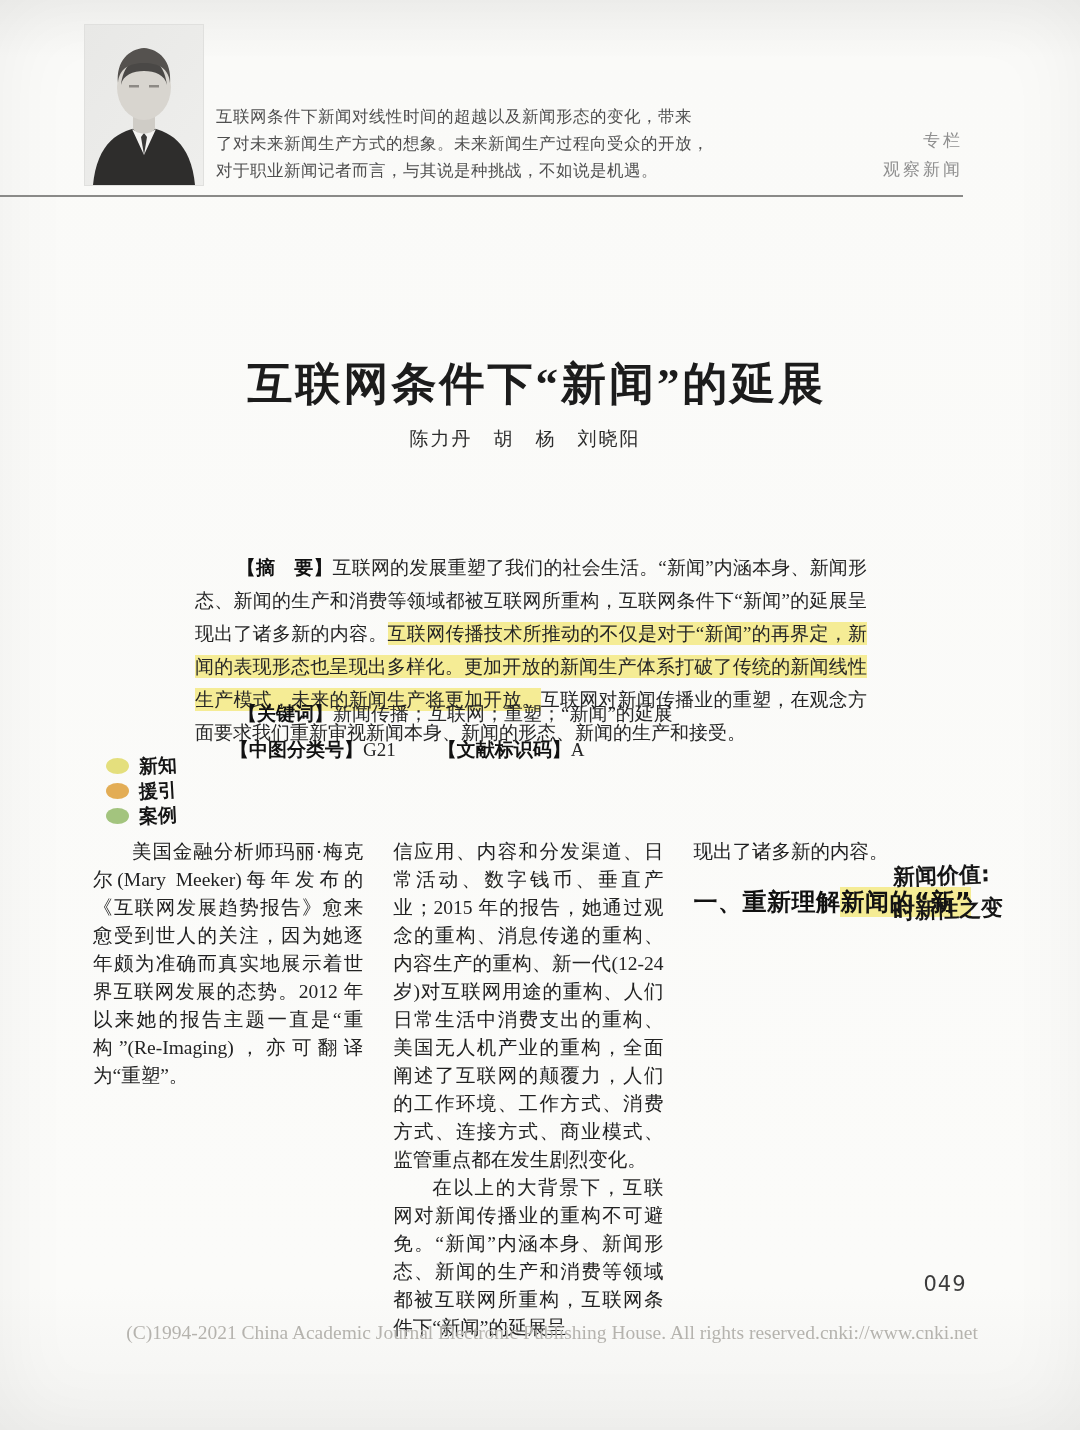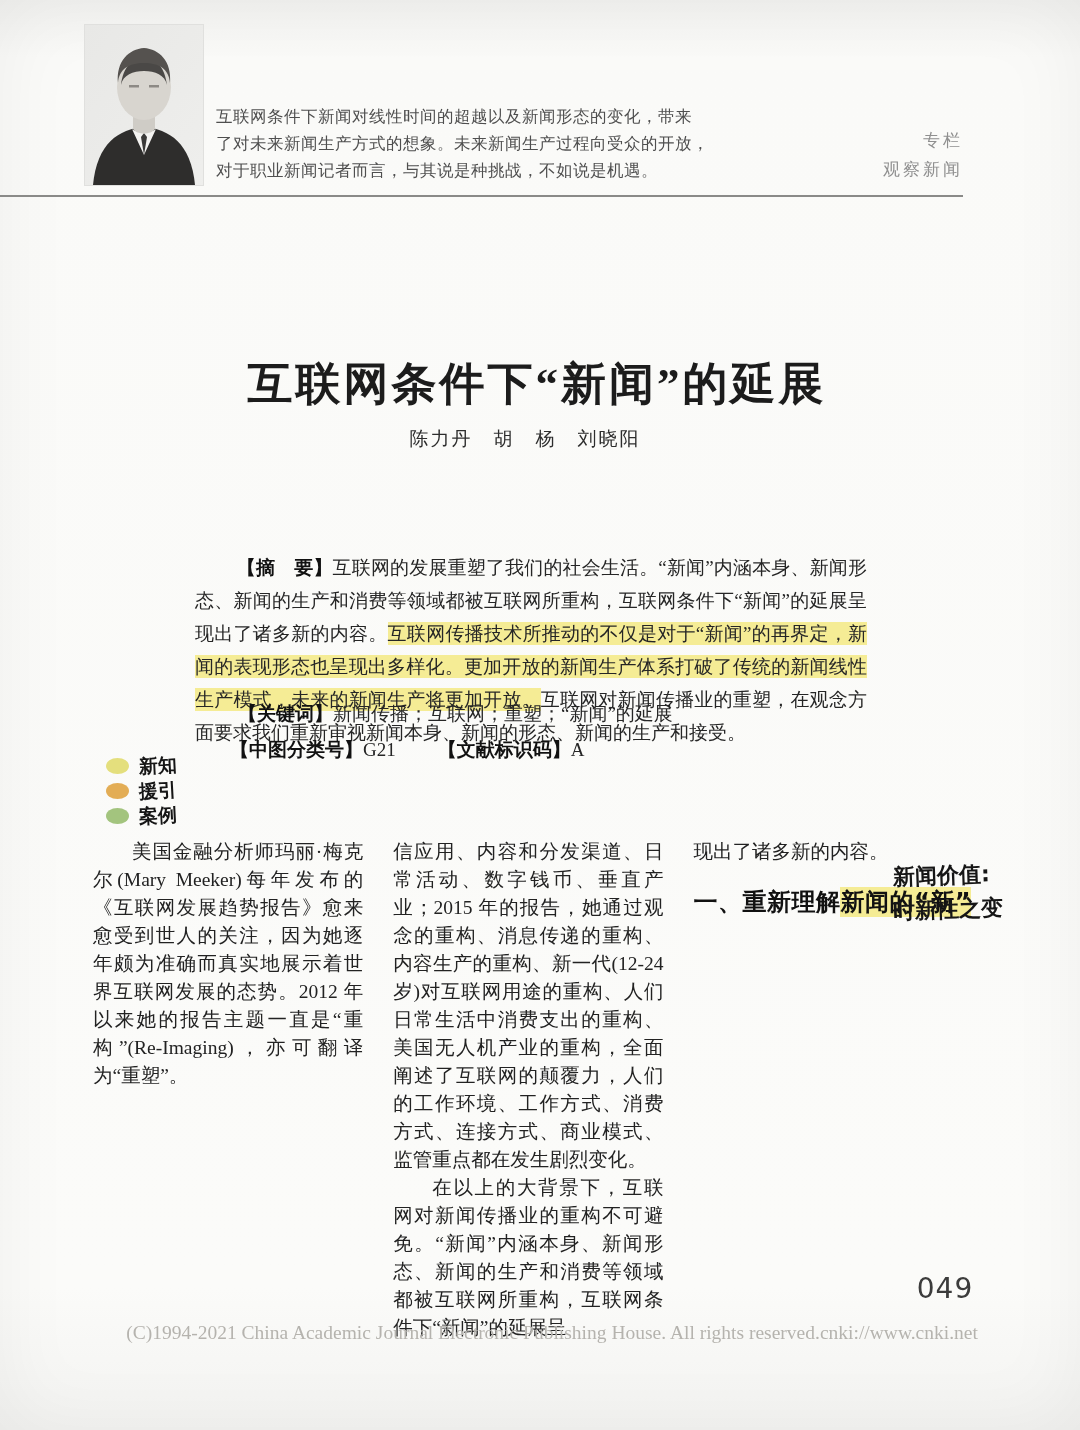--- a/index.html
+++ b/index.html
@@ -42,21 +42,21 @@
   
   .columns{position:absolute;left:85px;top:838px;width:878px;display:flex;gap:30px;margin-left:8px;}
   .col{width:283px;font-size:19.5px;line-height:28px;text-align:justify;color:#222;}
   .col p{margin:0;}
   .col p.ind{text-indent:2em;}
   .sec-heading{font-family:"DejaVu Sans",sans-serif;font-weight:700;font-size:24px;margin:22px 0 8px;letter-spacing:.5px;color:#111;white-space:nowrap;}
   
   .annotation{position:absolute;left:893px;top:858px;width:150px;line-height:34px;font-size:22px;}
   .annotation .hand{transform:rotate(-2deg);display:block;white-space:nowrap;}
   
-  .pagenum{position:absolute;left:900px;top:1272px;width:90px;text-align:center;font-family:"DejaVu Sans",sans-serif;font-size:28px;color:#3c3c3c;letter-spacing:1px;}
+  .pagenum{position:absolute;left:900px;top:1272px;width:90px;text-align:center;font-family:"DejaVu Sans",sans-serif;font-size:21px;color:#3c3c3c;letter-spacing:1px;}
   .footer{position:absolute;left:92px;top:1322px;width:920px;display:flex;justify-content:center;color:#b5b3ae;font-size:19.5px;font-family:"Liberation Serif",serif;}
 </style>
 </head>
 <body>
 
 <div class="page">
 
   <div class="portrait">
     <svg viewBox="0 0 118 160">
       <rect x="0" y="0" width="118" height="160" fill="#ececea"></rect>

